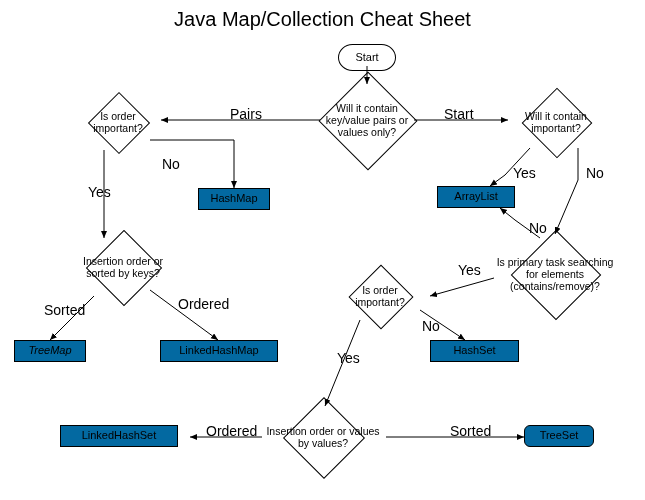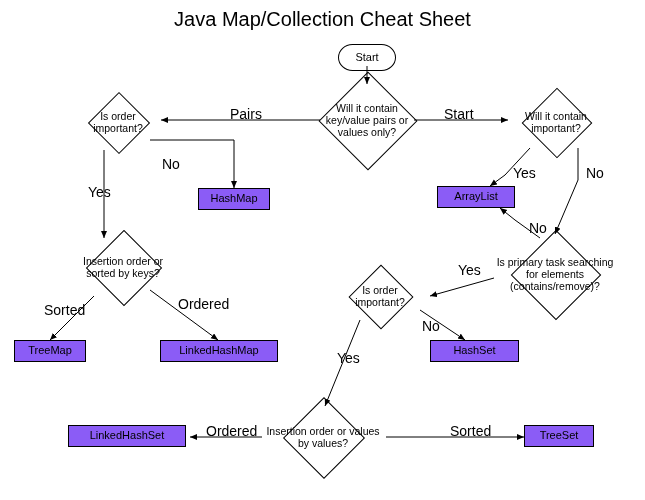--- a/index.html
+++ b/index.html
@@ -53,21 +53,21 @@
     display: flex;
     align-items: center;
     justify-content: center;
     text-align: center;
     font-size: 10.5px;
     line-height: 1.15;
     padding: 0 6px;
   }
   .process {
     border: 1px solid #000;
-    background: #8b5cf6;
+    background: #0369a1;
     padding: 4px 8px;
   }
   .edge-label {
     position: absolute;
     font-size: 14px;
     background: #fff;
     padding: 0 2px;
   }
   svg.arrows {
     position: absolute;
@@ -113,21 +113,21 @@
 <div class="decision" style="left:70px; top:234px; width:106px; height:66px;">
   <div class="diamond" style="left:27px; top:7px; width:52px; height:52px;"></div>
   <div class="dtext">Insertion order or sorted by keys?</div>
 </div>
 
 <div class="decision" style="left:490px; top:234px; width:130px; height:80px;">
   <div class="diamond" style="left:34px; top:9px; width:62px; height:62px;"></div>
   <div class="dtext">Is primary task searching for elements (contains/remove)?</div>
 </div>
 
-<div class="node process" style="left:14px; top:340px; width:72px; height:22px;">
+<div class="node process" style="left:14px; top:340px; width:72px; height:22px;font-style:italic;">
   <span>TreeMap</span>
 </div>
 
 <div class="node process" style="left:160px; top:340px; width:118px; height:22px;">
   <span>LinkedHashMap</span>
 </div>
 
 <div class="decision" style="left:330px; top:268px; width:100px; height:56px;">
   <div class="diamond" style="left:28px; top:6px; width:44px; height:44px;"></div>
   <div class="dtext">Is order important?</div>
@@ -135,25 +135,25 @@
 
 <div class="node process" style="left:430px; top:340px; width:89px; height:22px;">
   <span>HashSet</span>
 </div>
 
 <div class="decision" style="left:258px; top:402px; width:130px; height:70px;">
   <div class="diamond" style="left:37px; top:7px; width:56px; height:56px;"></div>
   <div class="dtext">Insertion order or values by values?</div>
 </div>
 
-<div class="node process" style="left:68px; top:425px; width:118px; height:22px;">
+<div class="node process" style="left:60px; top:425px; width:118px; height:22px;">
   <span>LinkedHashSet</span>
 </div>
 
-<div class="node process" style="left:524px; top:425px; width:70px; height:22px;">
+<div class="node process" style="left:524px; top:425px; width:70px; height:22px;border-radius:6px;">
   <span>TreeSet</span>
 </div>
 
 <div class="edge-label" style="left:228px; top:106px;">Pairs</div>
 <div class="edge-label" style="left:442px; top:106px;">Start</div>
 <div class="edge-label" style="left:86px; top:184px;">Yes</div>
 <div class="edge-label" style="left:160px; top:156px;">No</div>
 <div class="edge-label" style="left:511px; top:165px;">Yes</div>
 <div class="edge-label" style="left:584px; top:165px;">No</div>
 <div class="edge-label" style="left:42px; top:302px;">Sorted</div>

